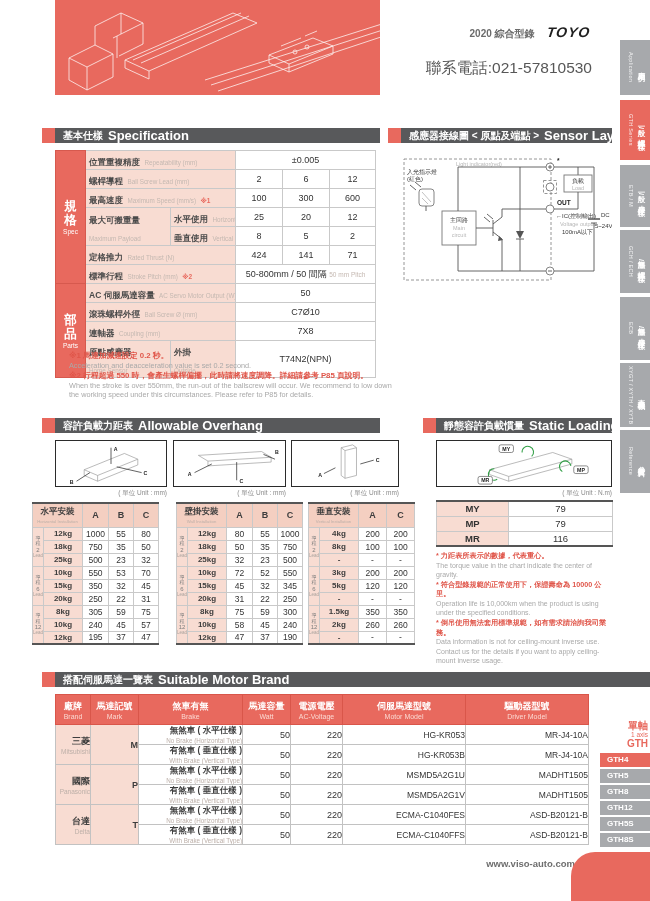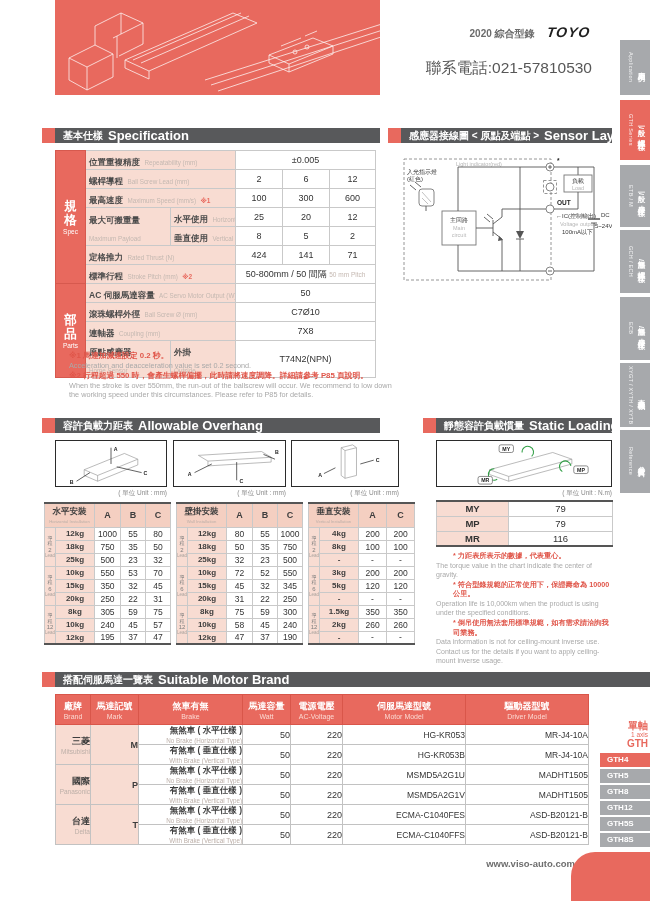--- a/index.html
+++ b/index.html
@@ -83,21 +83,21 @@
               color:#7d7d7d; line-height:1.1; }
   .lead .ln { display:block; font-size:6px; color:#7d7d7d; }
   .lead .le { display:block; font-size:4.5px; color:#a9a29d; }
   .oh tr.gsep td { border-top:1.5px solid #9a9a9a; }
 
   .sm { position:absolute; left:436px; top:500px; width:176px;
         border-top:2px solid #555; border-bottom:2px solid #555; }
   .sm td { height:15px; font-size:9.5px; text-align:center; border:1px solid #C9C9C9; background:#fff; }
   .sm td.l { background:#F8DCD2; font-weight:bold; color:#333; }
   .notes2 { position:absolute; left:436px; top:551px; width:178px; line-height:1.35; }
-  .notes2 .n-red { font-size:7.2px;margin-left:17px; }
+  .notes2 .n-red { font-size:7.2px; }
   .notes2 .n-gray { font-size:7px; }
 
   
   .mt { position:absolute; left:55px; top:694px; width:533px; border:1px solid #9a9a9a; }
   .mt th { background:#E8695E; color:#fff; height:30px; border:1px solid #d9564a; }
   .mt th .zh { display:block; font-size:9px; font-weight:bold; }
   .mt th .en { display:block; font-size:7px; color:#FBD9D2; font-weight:normal; }
   .mt td { border:1px solid #C2C2C2; height:20px; text-align:right; background:#fff; overflow:hidden; }
   .mt td.brand { background:#F8DCD2; }
   .mt .brand .zh { display:block; font-size:9px; font-weight:bold; color:#3d3d3d; }
@@ -415,21 +415,21 @@
       <text x="69.5" y="10" text-anchor="middle" font-size="5.5">MY</text>
       <rect x="140" y="26" width="15" height="8" rx="2" fill="#fff" stroke="#555" stroke-width="0.7"></rect>
       <text x="147.5" y="32" text-anchor="middle" font-size="5.5">MP</text>
       <rect x="40" y="37" width="15" height="8" rx="2" fill="#fff" stroke="#555" stroke-width="0.7"></rect>
       <text x="47.5" y="43" text-anchor="middle" font-size="5.5">MR</text>
     </g>
   </svg>
 </div>
 <div class="unit" style="left:436px;width:176px">( 單位 Unit : N.m)</div>
 
-<table class="oh" style="left:44px;width:126px">
+<table class="oh" style="left:32px;width:126px">
   <colgroup>
       <col style="width:11px">
       <col style="width:39px">
       <col style="width:26px">
       <col style="width:25px">
       <col style="width:25px">
     </colgroup>
   <thead>
       <tr>
     <th colspan="2" class="tt">

